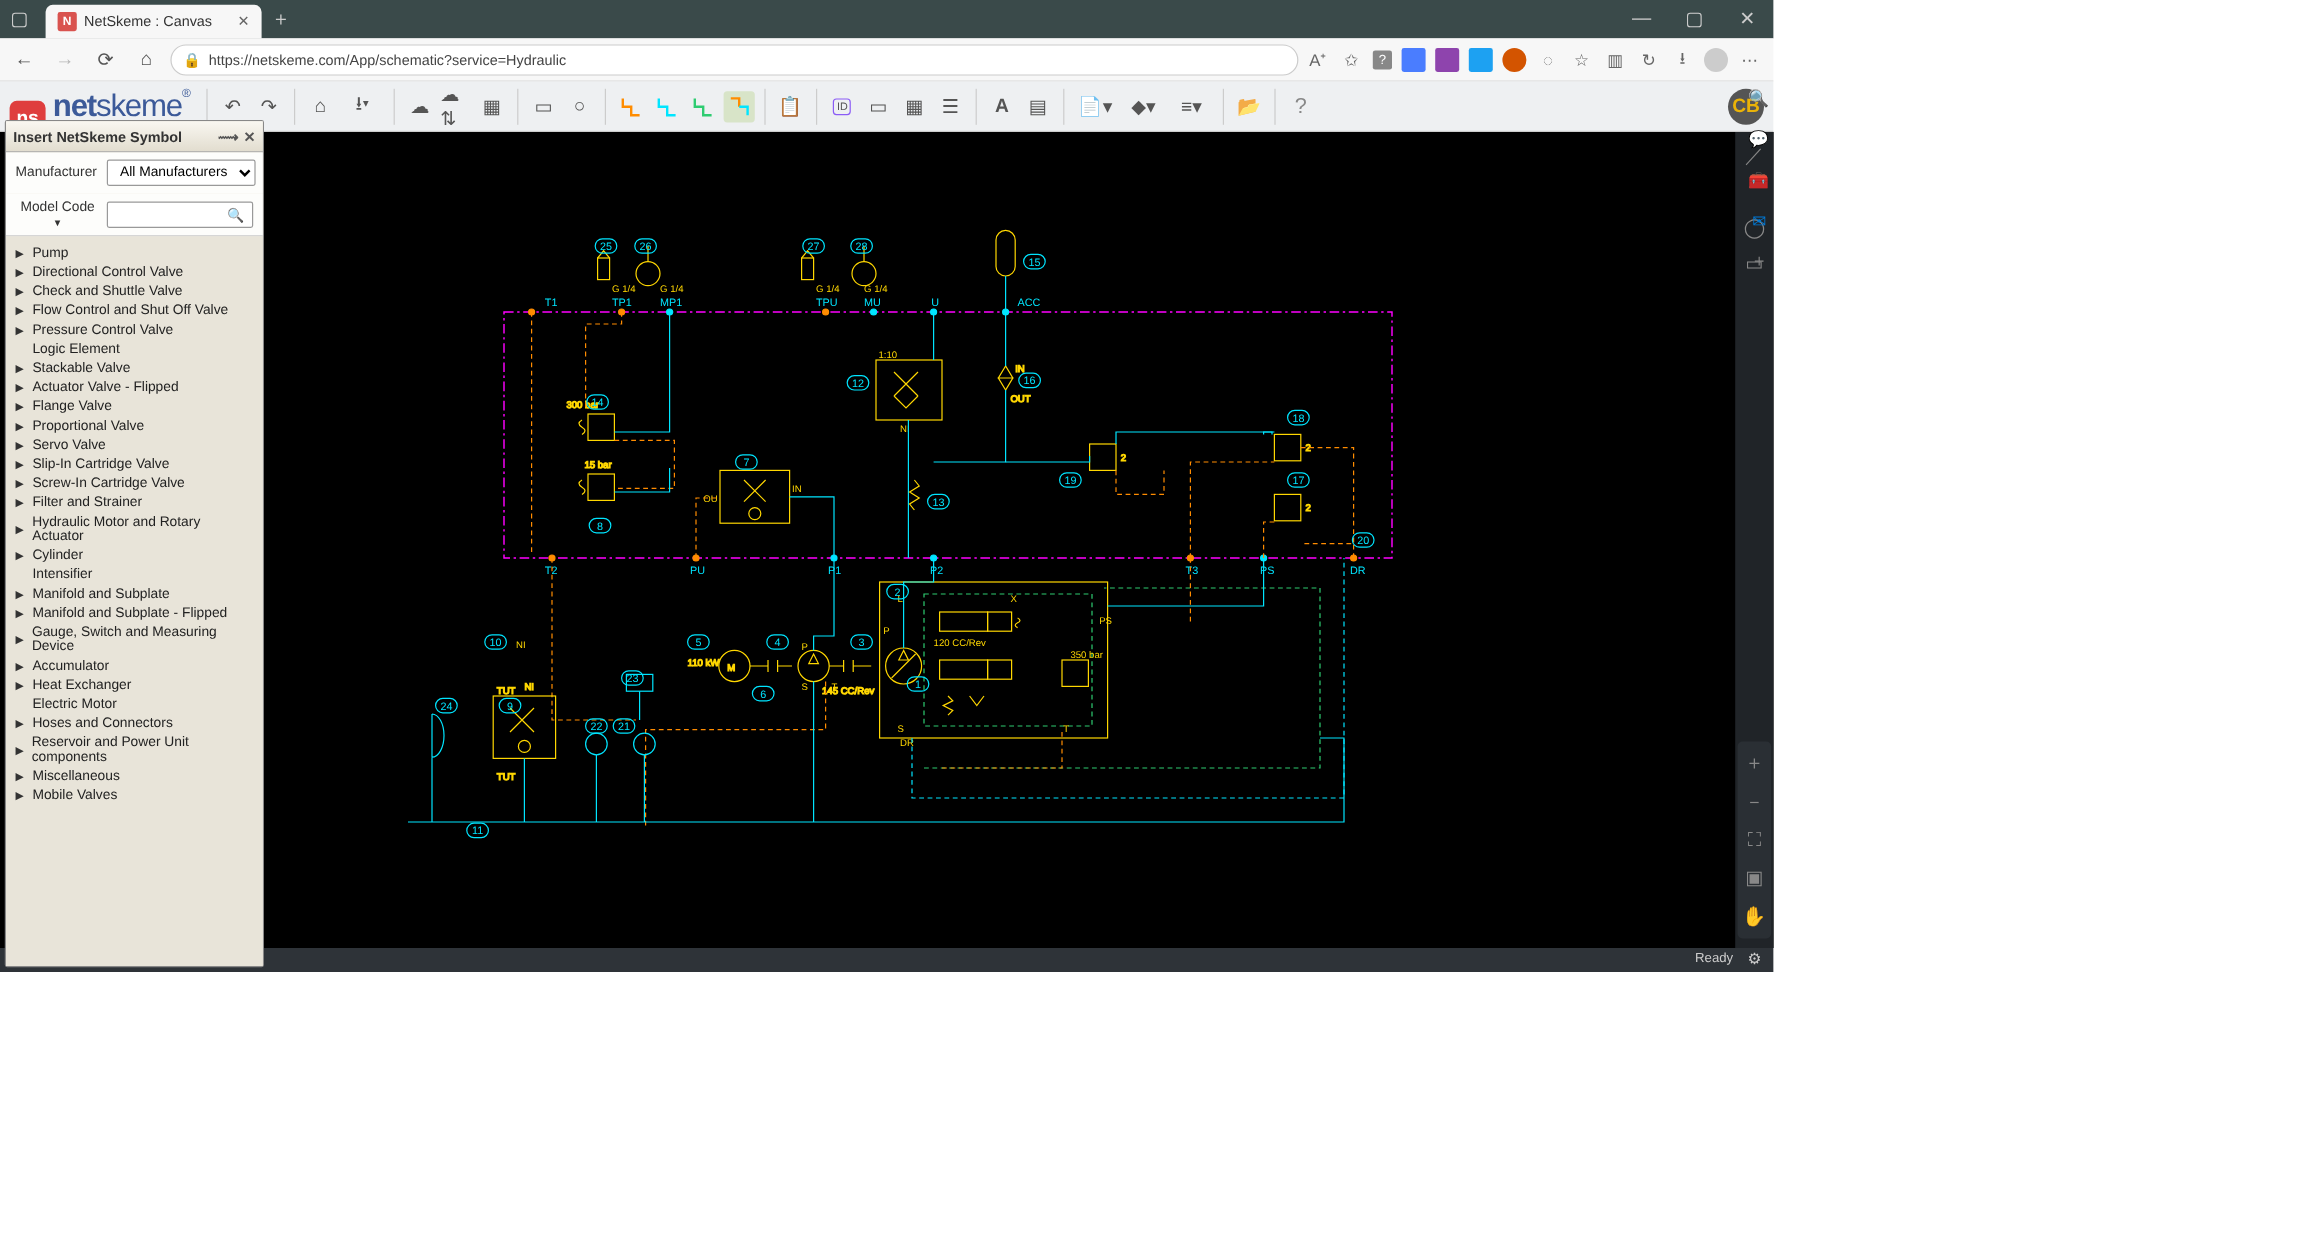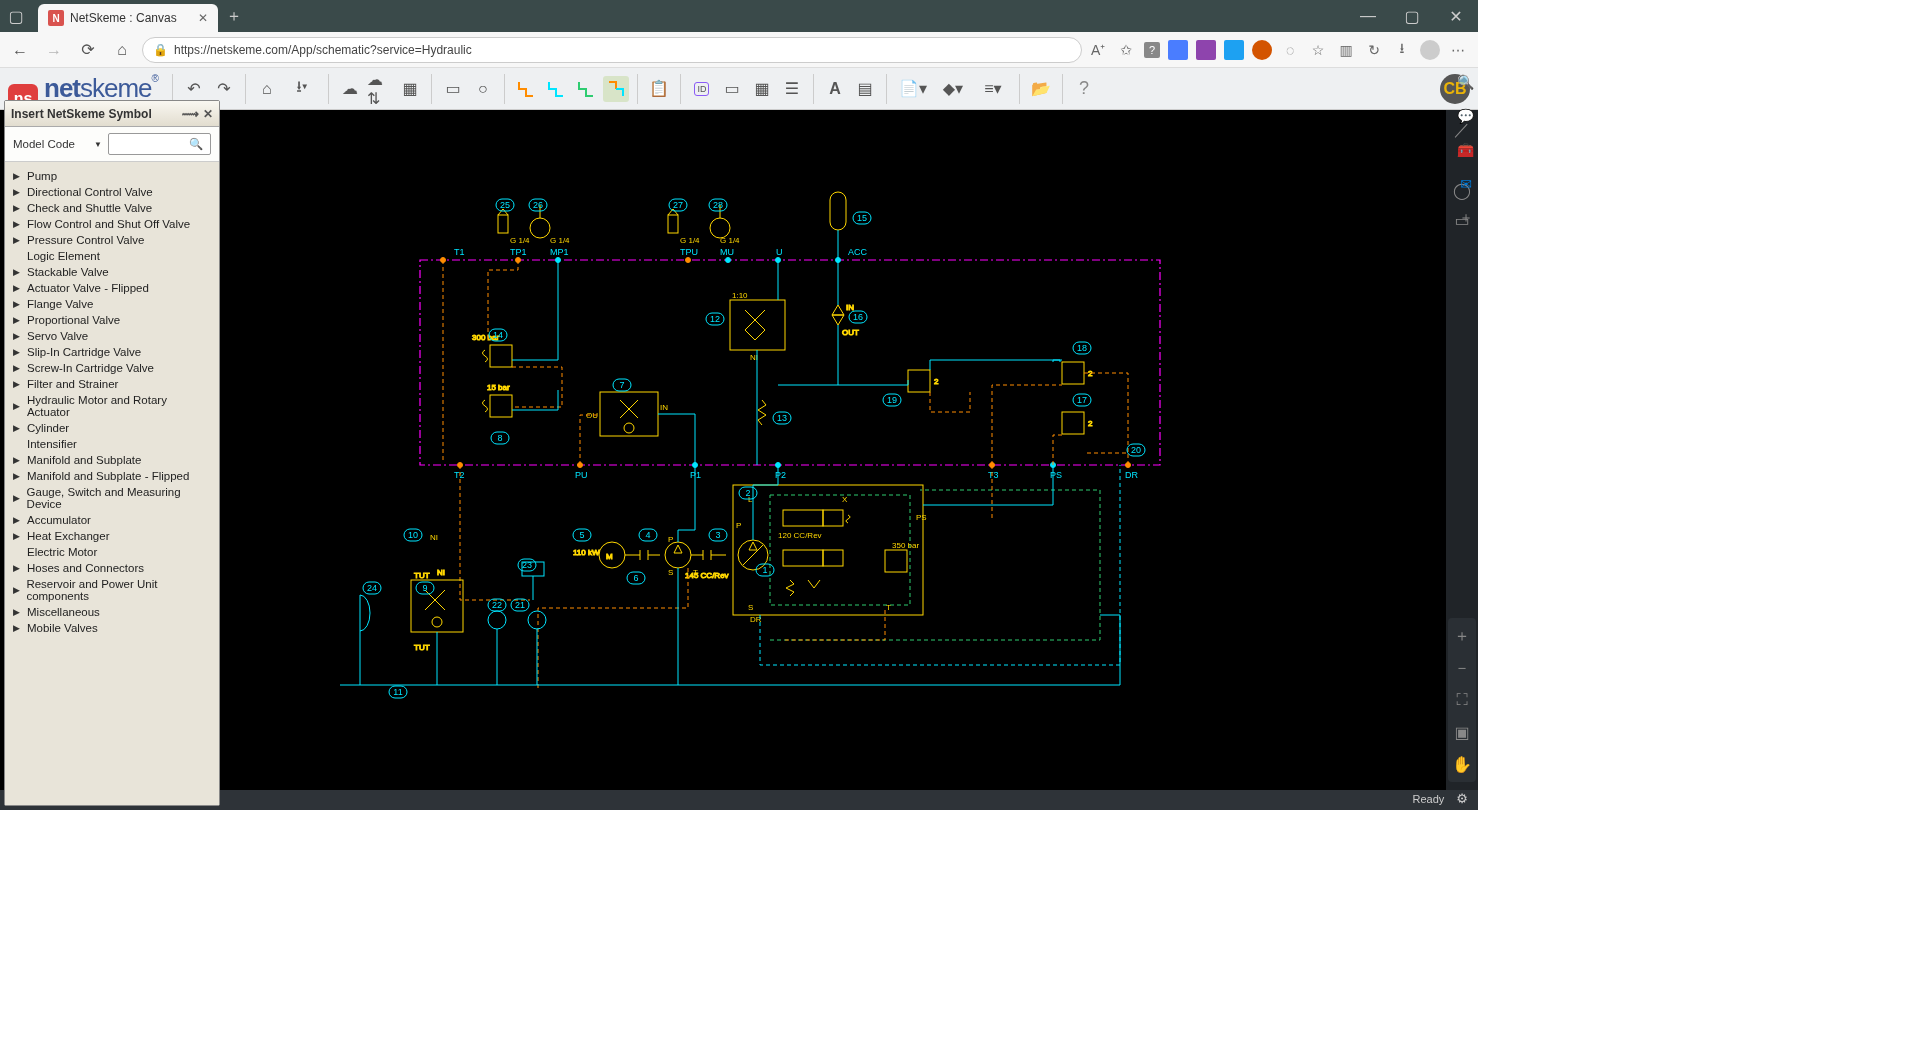--- a/index.html
+++ b/index.html
@@ -40,21 +40,21 @@
 .main-area { position: absolute; top: 110px; left: 0; right: 0; bottom: 20px; display:flex; background:#000; }
 
 
 .side-panel { position:absolute; top: 100px; left: 4px; width: 216px; bottom: 4px; background: #e8e4d9; border: 1px solid #888; border-radius: 2px; z-index: 10; display:flex; flex-direction:column; }
 .side-panel .panel-title { height: 26px; background: linear-gradient(#f9f7f1,#e2ddcf); border-bottom:1px solid #aaa; display:flex; align-items:center; padding:0 6px; font-size:12px; font-weight:bold; color:#333;}
 .side-panel .panel-title .pin { margin-left:auto; font-size:12px; color:#555; margin-right:4px;}
 .side-panel .panel-title .close-pn { color:#555; cursor:pointer;}
 .side-panel .filter-row { display:flex; align-items:center; padding: 6px 8px; font-size: 11.5px; color:#333; gap:6px; background:#fdfdfb;}
 .side-panel select, .side-panel .search-in { flex:1; height: 22px; font-size: 11.5px; border:1px solid #999; border-radius:2px; padding:0 6px; background:#fff;}
 .side-panel .search-in { display:flex; align-items:center; justify-content:space-between; color:#aaa;}
-.side-panel .mc-label { display:flex; align-items:center; gap:19px; min-width:70px;}
+.side-panel .mc-label { display:flex; align-items:center; gap:2px; min-width:70px;flex-direction:column;}
 .side-panel .tree { flex:1; overflow:auto; padding: 6px 4px; font-size: 11.5px; color: #222; background:#e8e4d9;}
 .tree-item { display:flex; align-items:center; padding: 2px 4px; gap:4px; cursor:pointer;}
 .tree-item .caret { width:10px; font-size:9px; color:#333;}
 .tree-item.no-caret .caret { visibility:hidden; }
 
 
 .canvas { flex:1; position:relative; background:#000; overflow:hidden; }
 .canvas svg { position:absolute; top:0; left:0; }
 
 
@@ -210,20 +210,26 @@
   <span style="color:#0078d4">✉</span>
   <span style="color:#888">＋</span>
 </div>
 
 <div class="side-panel">
   <div class="panel-title">
     <span>Insert NetSkeme Symbol</span>
     <span class="pin">⟿</span>
     <span class="close-pn">✕</span>
   </div>
+  <div class="filter-row">
+    <span style="min-width:70px">Manufacturer</span>
+    <select>
+      <option>All Manufacturers</option>
+    </select>
+  </div>
   <div class="filter-row" style="border-bottom:1px solid #ccc">
     <span class="mc-label">
         <span>Model Code</span> 
         <span style="font-size:8px">▼</span>
       </span>
     <div class="search-in">
         <span></span>
         <span>🔍</span>
       </div>
   </div>

